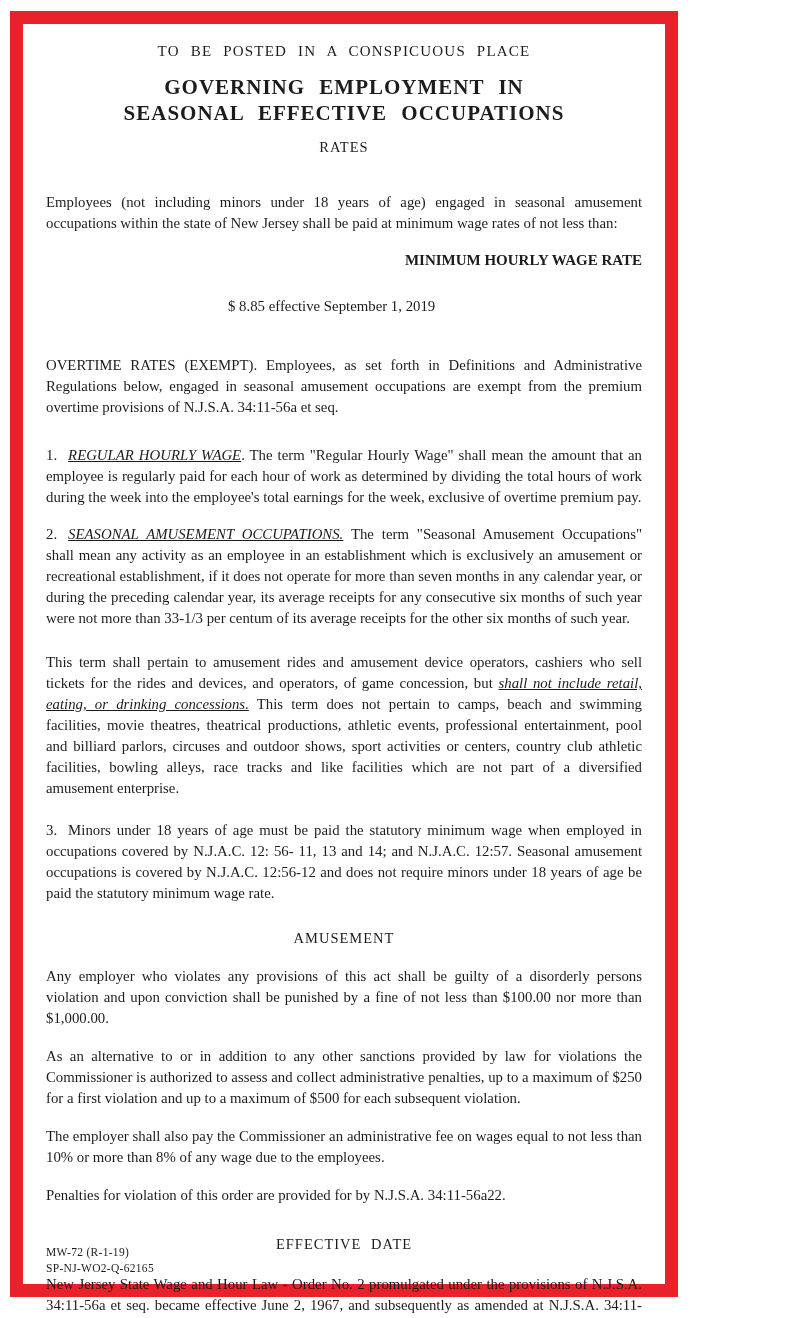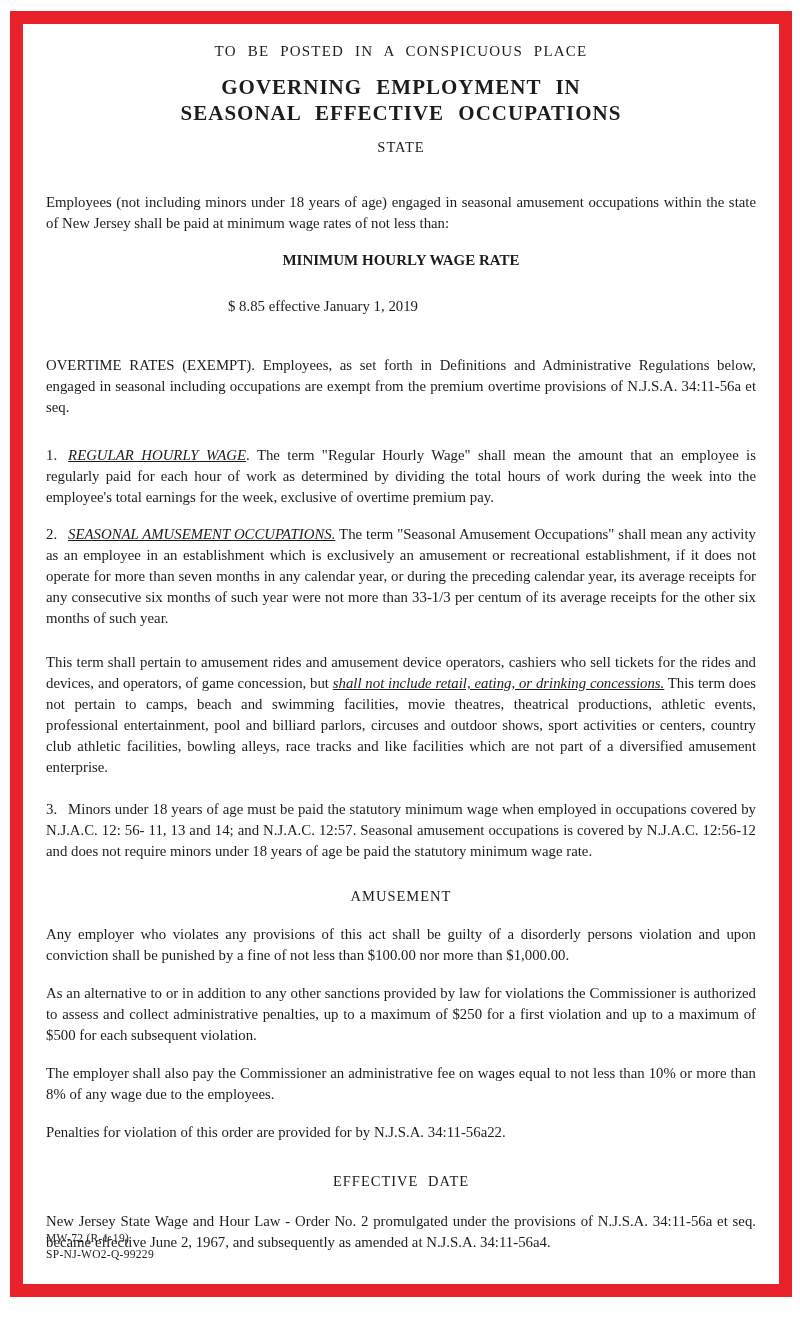--- a/index.html
+++ b/index.html
@@ -7,21 +7,21 @@
     --ink:#1c1c1c;
   }
   *{box-sizing:border-box;}
   html,body{margin:0;padding:0;}
   body{
     width:800px;height:1318px;position:relative;background:#ffffff;
     font-family:"Liberation Serif", serif;color:var(--ink);
     -webkit-font-smoothing:antialiased;
   }
   .frame{
-    position:absolute;left:10px;top:11px;width:782px;height:1286px;
+    position:absolute;left:10px;top:11px;width:668px;height:1286px;
     border:13px solid var(--red);background:#ffffff;
   }
   .content{
     position:absolute;inset:0;padding:0 23px;
   }
   
   .posted{
     margin:19px 0 0 0;text-align:center;font-size:15px;
     letter-spacing:1.2px;word-spacing:6px;
   }
@@ -40,61 +40,61 @@
   .h-wages{margin-top:13px;}
   .h-definitions{margin-top:20px;}
   .h-penalties{margin-top:26px;}
   .h-effective{margin-top:30px;}
   
   .para{
     margin:0;font-size:14.8px;line-height:21px;
     text-align:justify;text-justify:inter-word;
   }
   .wages-intro{margin-top:36px;}
-  .min-label{margin-top:16px;font-weight:bold;text-align:center;font-size:15px;}
+  .min-label{margin-top:16px;font-weight:bold;text-align:right;font-size:15px;}
   .wage-line{margin-top:25px;text-align:left;text-indent:182px;}
   .overtime{margin-top:38px;}
   .def1{margin-top:27px;}
   .def2{margin-top:16px;}
   .pertain{margin-top:23px;}
   .def3{margin-top:21px;}
   .pen1{margin-top:19px;}
   .pen2{margin-top:17px;}
   .pen3{margin-top:17px;}
   .pen4{margin-top:17px;text-align:left;}
   .eff-text{margin-top:21px;}
   .num{padding-right:11px;}
   .u{text-decoration:underline;font-style:italic;}
   
   .footer{
-    position:absolute;left:23px;bottom:22px;font-size:11.5px;line-height:16px;
+    position:absolute;left:23px;bottom:8px;font-size:11.5px;line-height:16px;
     text-align:left;letter-spacing:0.3px;
   }
   .footer p{margin:0;}
 </style>
 </head>
 <body>
 
 <div class="frame">
   <div class="content">
 
     <p class="posted">TO BE POSTED IN A CONSPICUOUS PLACE</p>
 
 
     <h1 class="main-title"><span>GOVERNING EMPLOYMENT IN</span><br><span>SEASONAL EFFECTIVE OCCUPATIONS</span></h1>
 
-    <h2 class="sec-heading h-wages">STATE</h2>
+    <h2 class="sec-heading h-wages">RATES</h2>
 
     <p class="para wages-intro">Employees (not including minors under 18 years of age) engaged in seasonal amusement occupations within the state of New Jersey shall be paid at minimum wage rates of not less than:</p>
 
     <p class="para min-label">MINIMUM HOURLY WAGE RATE</p>
 
-    <p class="para wage-line">$ 8.85 effective January 1, 2019</p>
+    <p class="para wage-line">$ 8.85 effective September 1, 2019</p>
 
-    <p class="para overtime">OVERTIME RATES (EXEMPT).  Employees, as set forth in Definitions and Administrative Regulations below, engaged in seasonal including occupations are exempt from the premium overtime provisions of N.J.S.A. 34:11-56a et seq.</p>
+    <p class="para overtime">OVERTIME RATES (EXEMPT).  Employees, as set forth in Definitions and Administrative Regulations below, engaged in seasonal amusement occupations are exempt from the premium overtime provisions of N.J.S.A. 34:11-56a et seq.</p>
 
 
     <p class="para def1"><span class="num">1.</span><span class="u">REGULAR HOURLY WAGE</span><span>. The term "Regular Hourly Wage" shall mean the amount that an employee is regularly paid for each hour of work as determined by dividing the total hours of work during the week into the employee's total earnings for the week, exclusive of overtime premium pay.</span></p>
 
     <p class="para def2"><span class="num">2.</span><span class="u">SEASONAL AMUSEMENT OCCUPATIONS.</span><span> The term "Seasonal Amusement Occupations" shall mean any activity as an employee in an establishment which is exclusively an amusement or recreational establishment, if it does not operate for more than seven months in any calendar year, or during the preceding calendar year, its average receipts for any consecutive six months of such year were not more than 33-1/3 per centum of its average receipts for the other six months of such year.</span></p>
 
     <p class="para pertain"><span>This term shall pertain to amusement rides and amusement device operators, cashiers who sell tickets for the rides and devices, and operators, of game concession, but </span><span class="u">shall not include retail, eating, or drinking concessions.</span><span>  This term does not pertain to camps, beach and swimming facilities, movie theatres, theatrical productions, athletic events, professional entertainment, pool and billiard parlors, circuses and outdoor shows, sport activities or centers, country club athletic facilities, bowling alleys, race tracks and like facilities which are not part of a diversified amusement enterprise.</span></p>
 
     <p class="para def3"><span class="num">3.</span><span>Minors under 18 years of age must be paid the statutory minimum wage when employed in occupations covered by N.J.A.C. 12: 56- 11, 13 and 14; and N.J.A.C. 12:57. Seasonal amusement occupations is covered by N.J.A.C. 12:56-12 and does not require minors under 18 years of age be paid the statutory minimum wage rate.</span></p>
 
@@ -107,17 +107,17 @@
     <p class="para pen3">The employer shall also pay the Commissioner an administrative fee on wages equal to not less than 10% or more than 8% of any wage due to the employees.</p>
 
     <p class="para pen4">Penalties for violation of this order are provided for by N.J.S.A. 34:11-56a22.</p>
 
     <h2 class="sec-heading h-effective">EFFECTIVE DATE</h2>
 
     <p class="para eff-text">New Jersey State Wage and Hour Law - Order No. 2 promulgated under the provisions of N.J.S.A. 34:11-56a et seq. became effective June 2, 1967, and subsequently as amended at N.J.S.A. 34:11-56a4.</p>
 
     <div class="footer">
       <p>MW-72 (R-1-19)</p>
-      <p>SP-NJ-WO2-Q-99229</p>
+      <p>SP-NJ-WO2-Q-62165</p>
     </div>
 
   </div>
 </div>
 
 </body></html>

